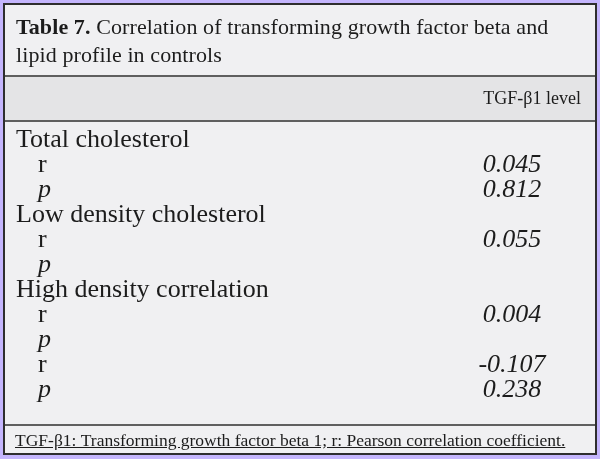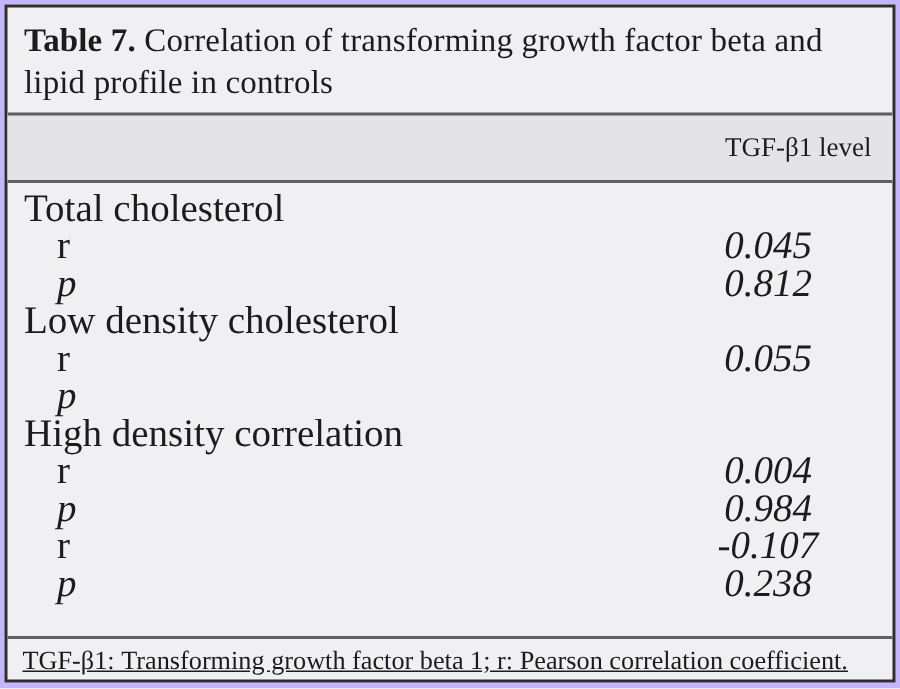--- a/index.html
+++ b/index.html
@@ -114,21 +114,20 @@
 
       <div class="row">
         <span class="cat">High density correlation</span>
       </div>
       <div class="row">
         <span class="stat">r</span>
         <span class="val">0.004</span>
       </div>
       <div class="row">
         <span class="stat italic">p</span>
-        <span class="val">0.984</span>
       </div>
 
       <div class="row">
         <span class="stat">r</span>
         <span class="val">-0.107</span>
       </div>
       <div class="row">
         <span class="stat italic">p</span>
         <span class="val">0.238</span>
       </div>

